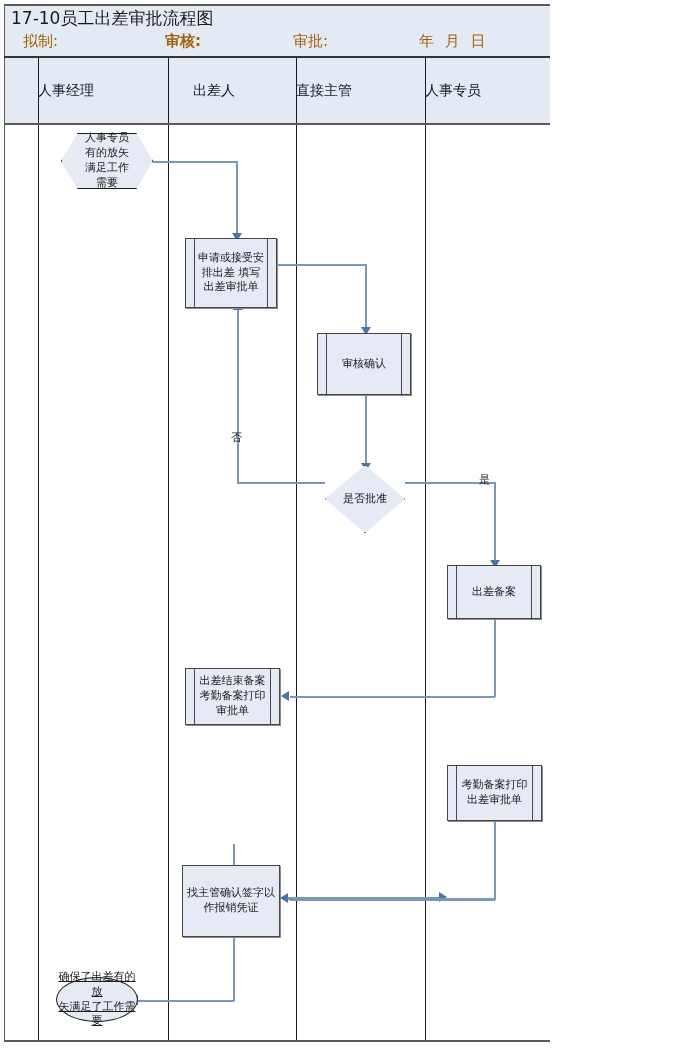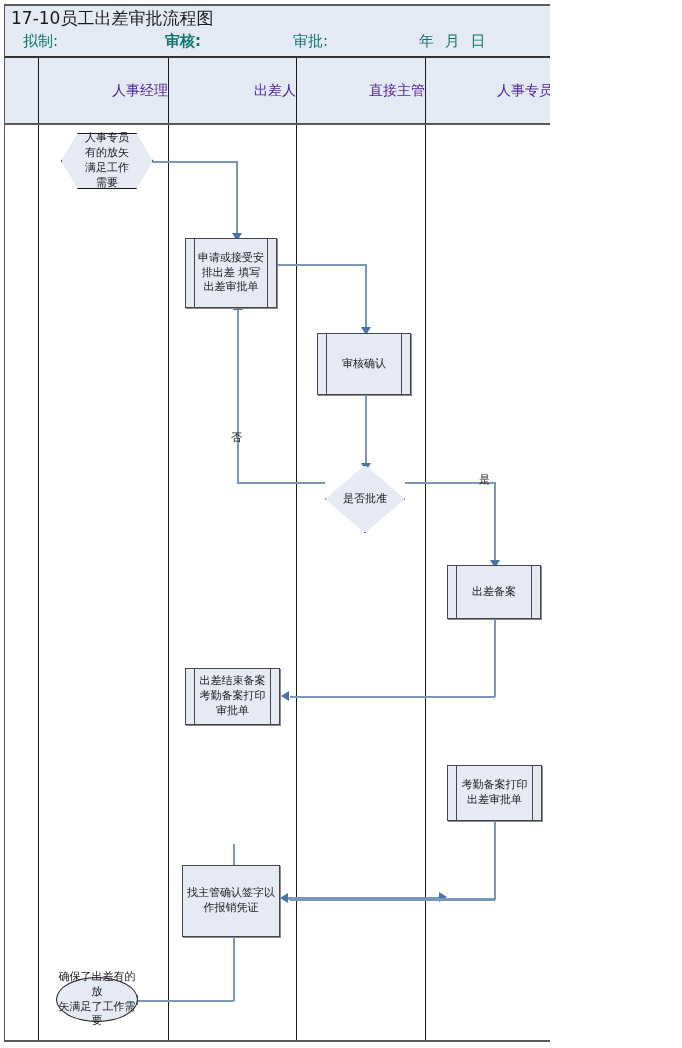--- a/index.html
+++ b/index.html
@@ -37,21 +37,21 @@
     top: 1px;
     font-size: 17px;
     color: #1a1a1a;
     white-space: nowrap;
     letter-spacing: 0px;
   }
   .title-sub {
     position: absolute;
     top: 26px;
     font-size: 15px;
-    color: #0f766e;
+    color: #a16207;
     white-space: nowrap;
   }
   .ts-1 { left: 18px; }
   .ts-2 { left: 160px; font-weight: bold; }
   .ts-3 { left: 288px; }
   .ts-4 { left: 414px; letter-spacing: 3px; }
 
   
   .lane-header {
     position: absolute;
@@ -63,22 +63,22 @@
     border-top: 2px solid #333333;
     border-bottom: 2px solid #5a5a5a;
     border-left: 1px solid #5a5a5a;
     border-right: 1px solid #5a5a5a;
     box-sizing: border-box;
   }
   .lane-title {
     position: absolute;
     top: 24px;
     font-size: 14px;
-    color: #4c1d95;
-    text-align: right;
+    color: #0f172a;
+    text-align: left;
     white-space: nowrap;
   }
 
   
   .chart-body {
     position: absolute;
     left: 4px;
     top: 125px;
     width: 674px;
     height: 917px;
@@ -229,21 +229,21 @@
   </div>
 
   <div class="lane-header">
     <div class="hdr-divider" style="left:33px;"></div>
     <div class="hdr-divider" style="left:163px;"></div>
     <div class="hdr-divider" style="left:291px;"></div>
     <div class="hdr-divider" style="left:420px;"></div>
     <div class="hdr-divider" style="left:548px;"></div>
 
     <div class="lane-title" style="left:33px; width:130px;">人事经理</div>
-    <div class="lane-title" style="left:163px; width:128px;">出差人</div>
+    <div class="lane-title" style="left:163px; width:128px;padding-left:25px;">出差人</div>
     <div class="lane-title" style="left:291px; width:129px;">直接主管</div>
     <div class="lane-title" style="left:420px; width:128px;">人事专员</div>
   </div>
 
   <div class="chart-body">
 
     <div class="lane-divider" style="left:33px;  height:915px;"></div>
     <div class="lane-divider" style="left:163px; height:915px;"></div>
     <div class="lane-divider" style="left:291px; height:915px;"></div>
     <div class="lane-divider" style="left:420px; height:915px;"></div>
@@ -347,21 +347,21 @@
       </div>
     </div>
 
     <div class="shape shape-process" style="left:177px; top:740px; width:98px; height:72px;">
       <div>
         <div>找主管确认签字以</div>
         <div>作报销凭证</div>
       </div>
     </div>
 
-    <div class="shape shape-terminator" style="left:51px; top:852px; width:82px; height:45px;">
+    <div class="shape shape-terminator" style="left:51px; top:852px; width:82px; height:45px;text-decoration:underline;">
       <div>
         <div>确保了出差有的放</div>
         <div>矢满足了工作需要</div>
       </div>
     </div>
 
   </div>
 </div>
 
 </body></html>

